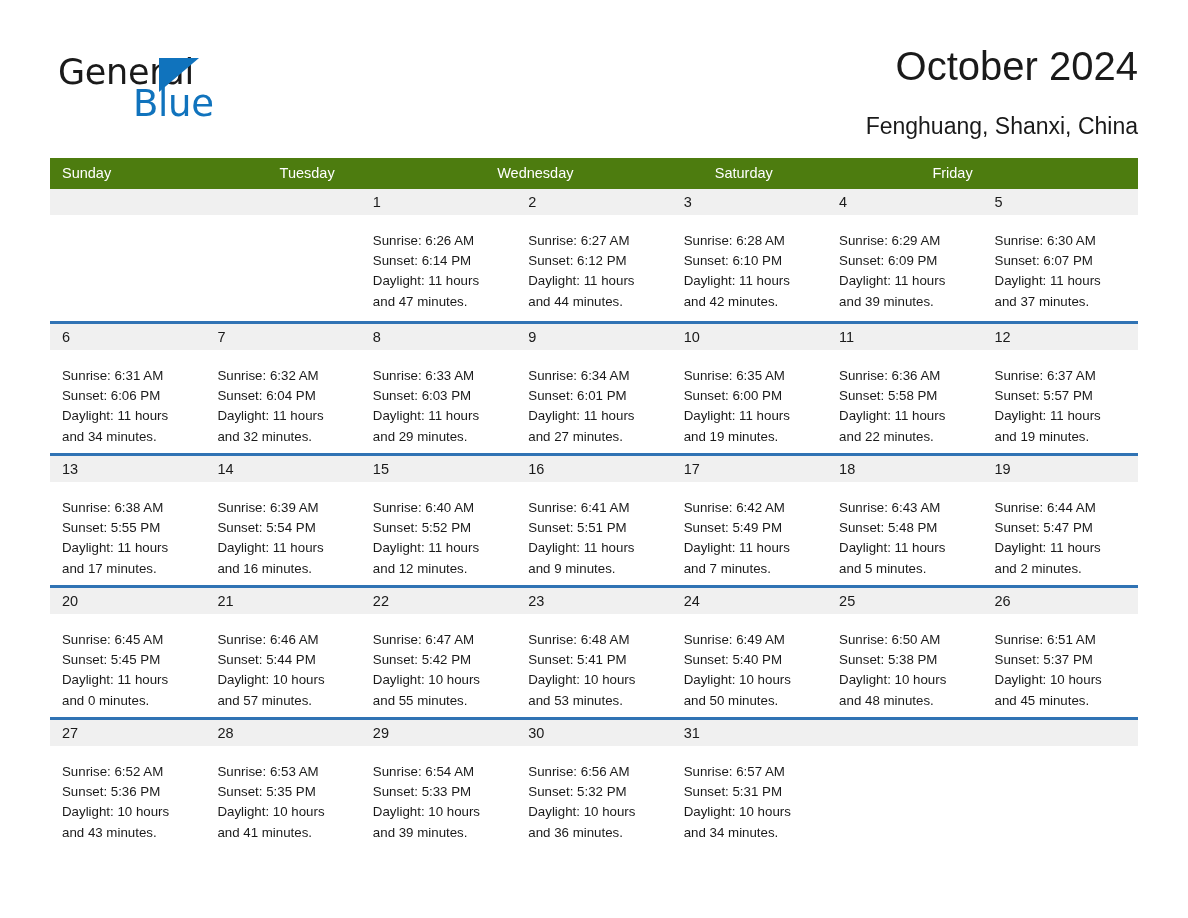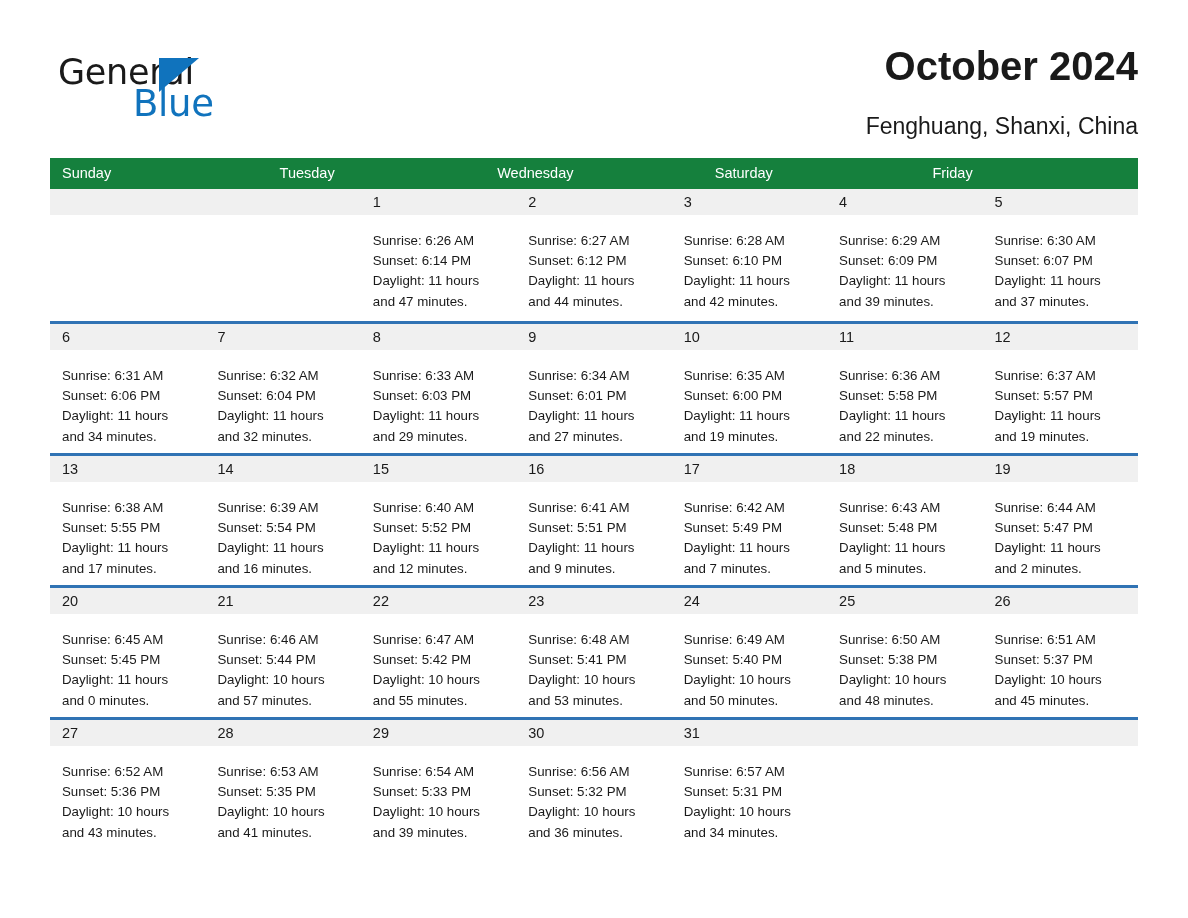--- a/index.html
+++ b/index.html
@@ -70,21 +70,21 @@
 
   .title-block {
     position: absolute;
     right: 0;
     top: 0;
     text-align: right;
   }
   .cal-title {
     font-size: 40px;
     line-height: 52px;
-    font-weight: 700;
+    font-weight: 400;
     color: #1a1a1a;
     white-space: nowrap;
   }
   .cal-subtitle {
     font-size: 23px;
     line-height: 34px;
     font-weight: 400;
     color: #1a1a1a;
     white-space: nowrap;
     margin-top: 17px;
@@ -93,21 +93,21 @@
   
   .calendar {
     position: absolute;
     left: 50px;
     top: 158px;
     width: 1088px;
   }
 
   .weekday-row {
     display: flex;
-    background: #15803d;
+    background: #4d7c0f;
     height: 31px;
   }
   .weekday-cell {
     flex: 1 1 0;
     color: #ffffff;
     font-size: 14.5px;
     line-height: 31px;
     padding-left: 12px;
     box-sizing: border-box;
     white-space: nowrap;

